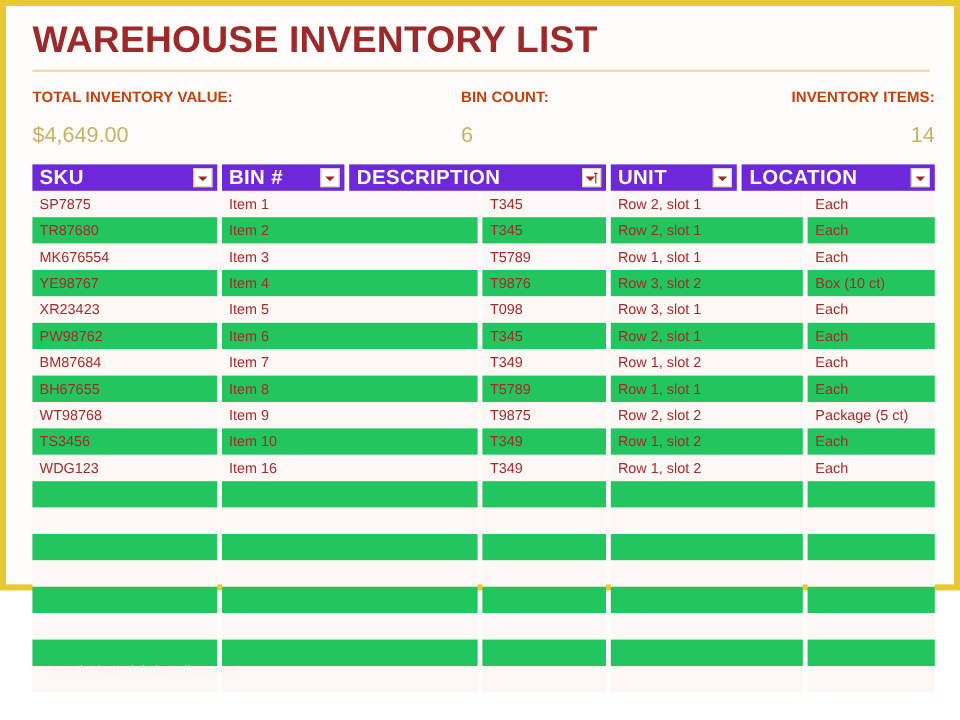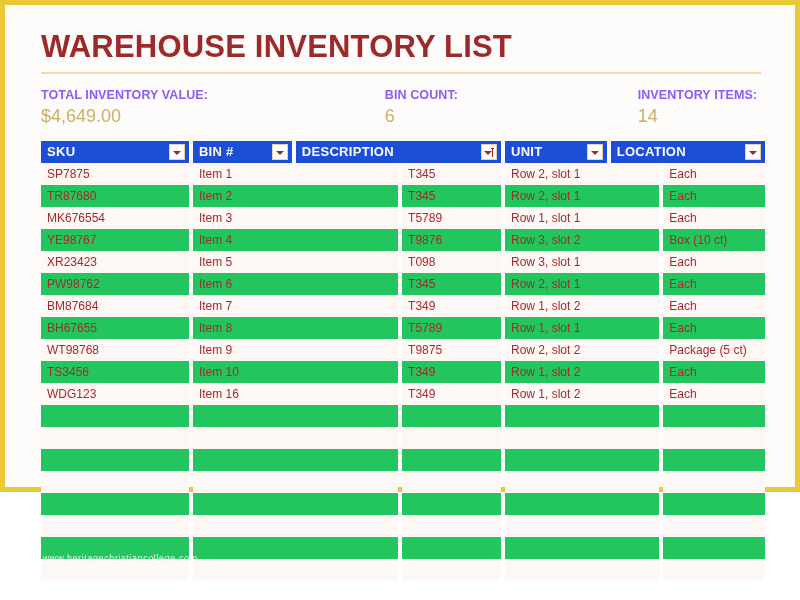--- a/index.html
+++ b/index.html
@@ -13,21 +13,21 @@
     background: #ffffff;
     font-family: "Liberation Sans", sans-serif;
   }
   .page {
     position: relative;
     box-sizing: border-box;
     width: 800px;
     height: 492px;
     border: 5px solid #e8c933;
     background: #fdfcfa;
-    padding: 14px;
+    padding: 0;
   }
   .inner {
     position: relative;
     height: 100%;
     padding: 0 16px;
     box-sizing: border-box;
   }
   
   .title {
     font-size: 31px;
@@ -47,32 +47,32 @@
   .summary {
     display: flex;
     padding: 14px 0 0 6px;
     box-sizing: border-box;
   }
   .sum-block {
     box-sizing: border-box;
   }
   .sum-block.b1 { width: 378px; }
   .sum-block.b2 { width: 278px; }
-  .sum-block.b3 { width: 140px; }
+  .sum-block.b3 { width: 140px; text-align: right; }
   .sum-label {
     font-size: 12.5px;
     font-weight: bold;
-    color: #8b5cf6;
+    color: #c2410c;
     letter-spacing: 0.1px;
     white-space: nowrap;
   }
   .sum-value {
     font-size: 18px;
     color: #c9b063;
-    margin-top: 4px;
+    margin-top: 14px;
     white-space: nowrap;
   }
   
   .table {
     margin-top: 14px;
     padding-left: 6px;
     box-sizing: border-box;
   }
   .row {
     display: flex;
@@ -83,23 +83,23 @@
     overflow: hidden;
     white-space: nowrap;
   }
   .c0 { width: 159px; }
   .c1 { width: 221px; }
   .c2 { width: 106px; }
   .c3 { width: 166px; }
   .c4 { width: 109px; }
 
   .head-row .cell {
-    background: #1d4ed8;
+    background: #6d28d9;
     color: #fdfbf5;
-    font-size: 13px;
+    font-size: 17px;
     font-weight: bold;
     letter-spacing: 0.3px;
     height: 22px;
     line-height: 22px;
     padding: 0 6px;
     position: relative;
   }
   .filter-btn {
     position: absolute;
     right: 4px;

